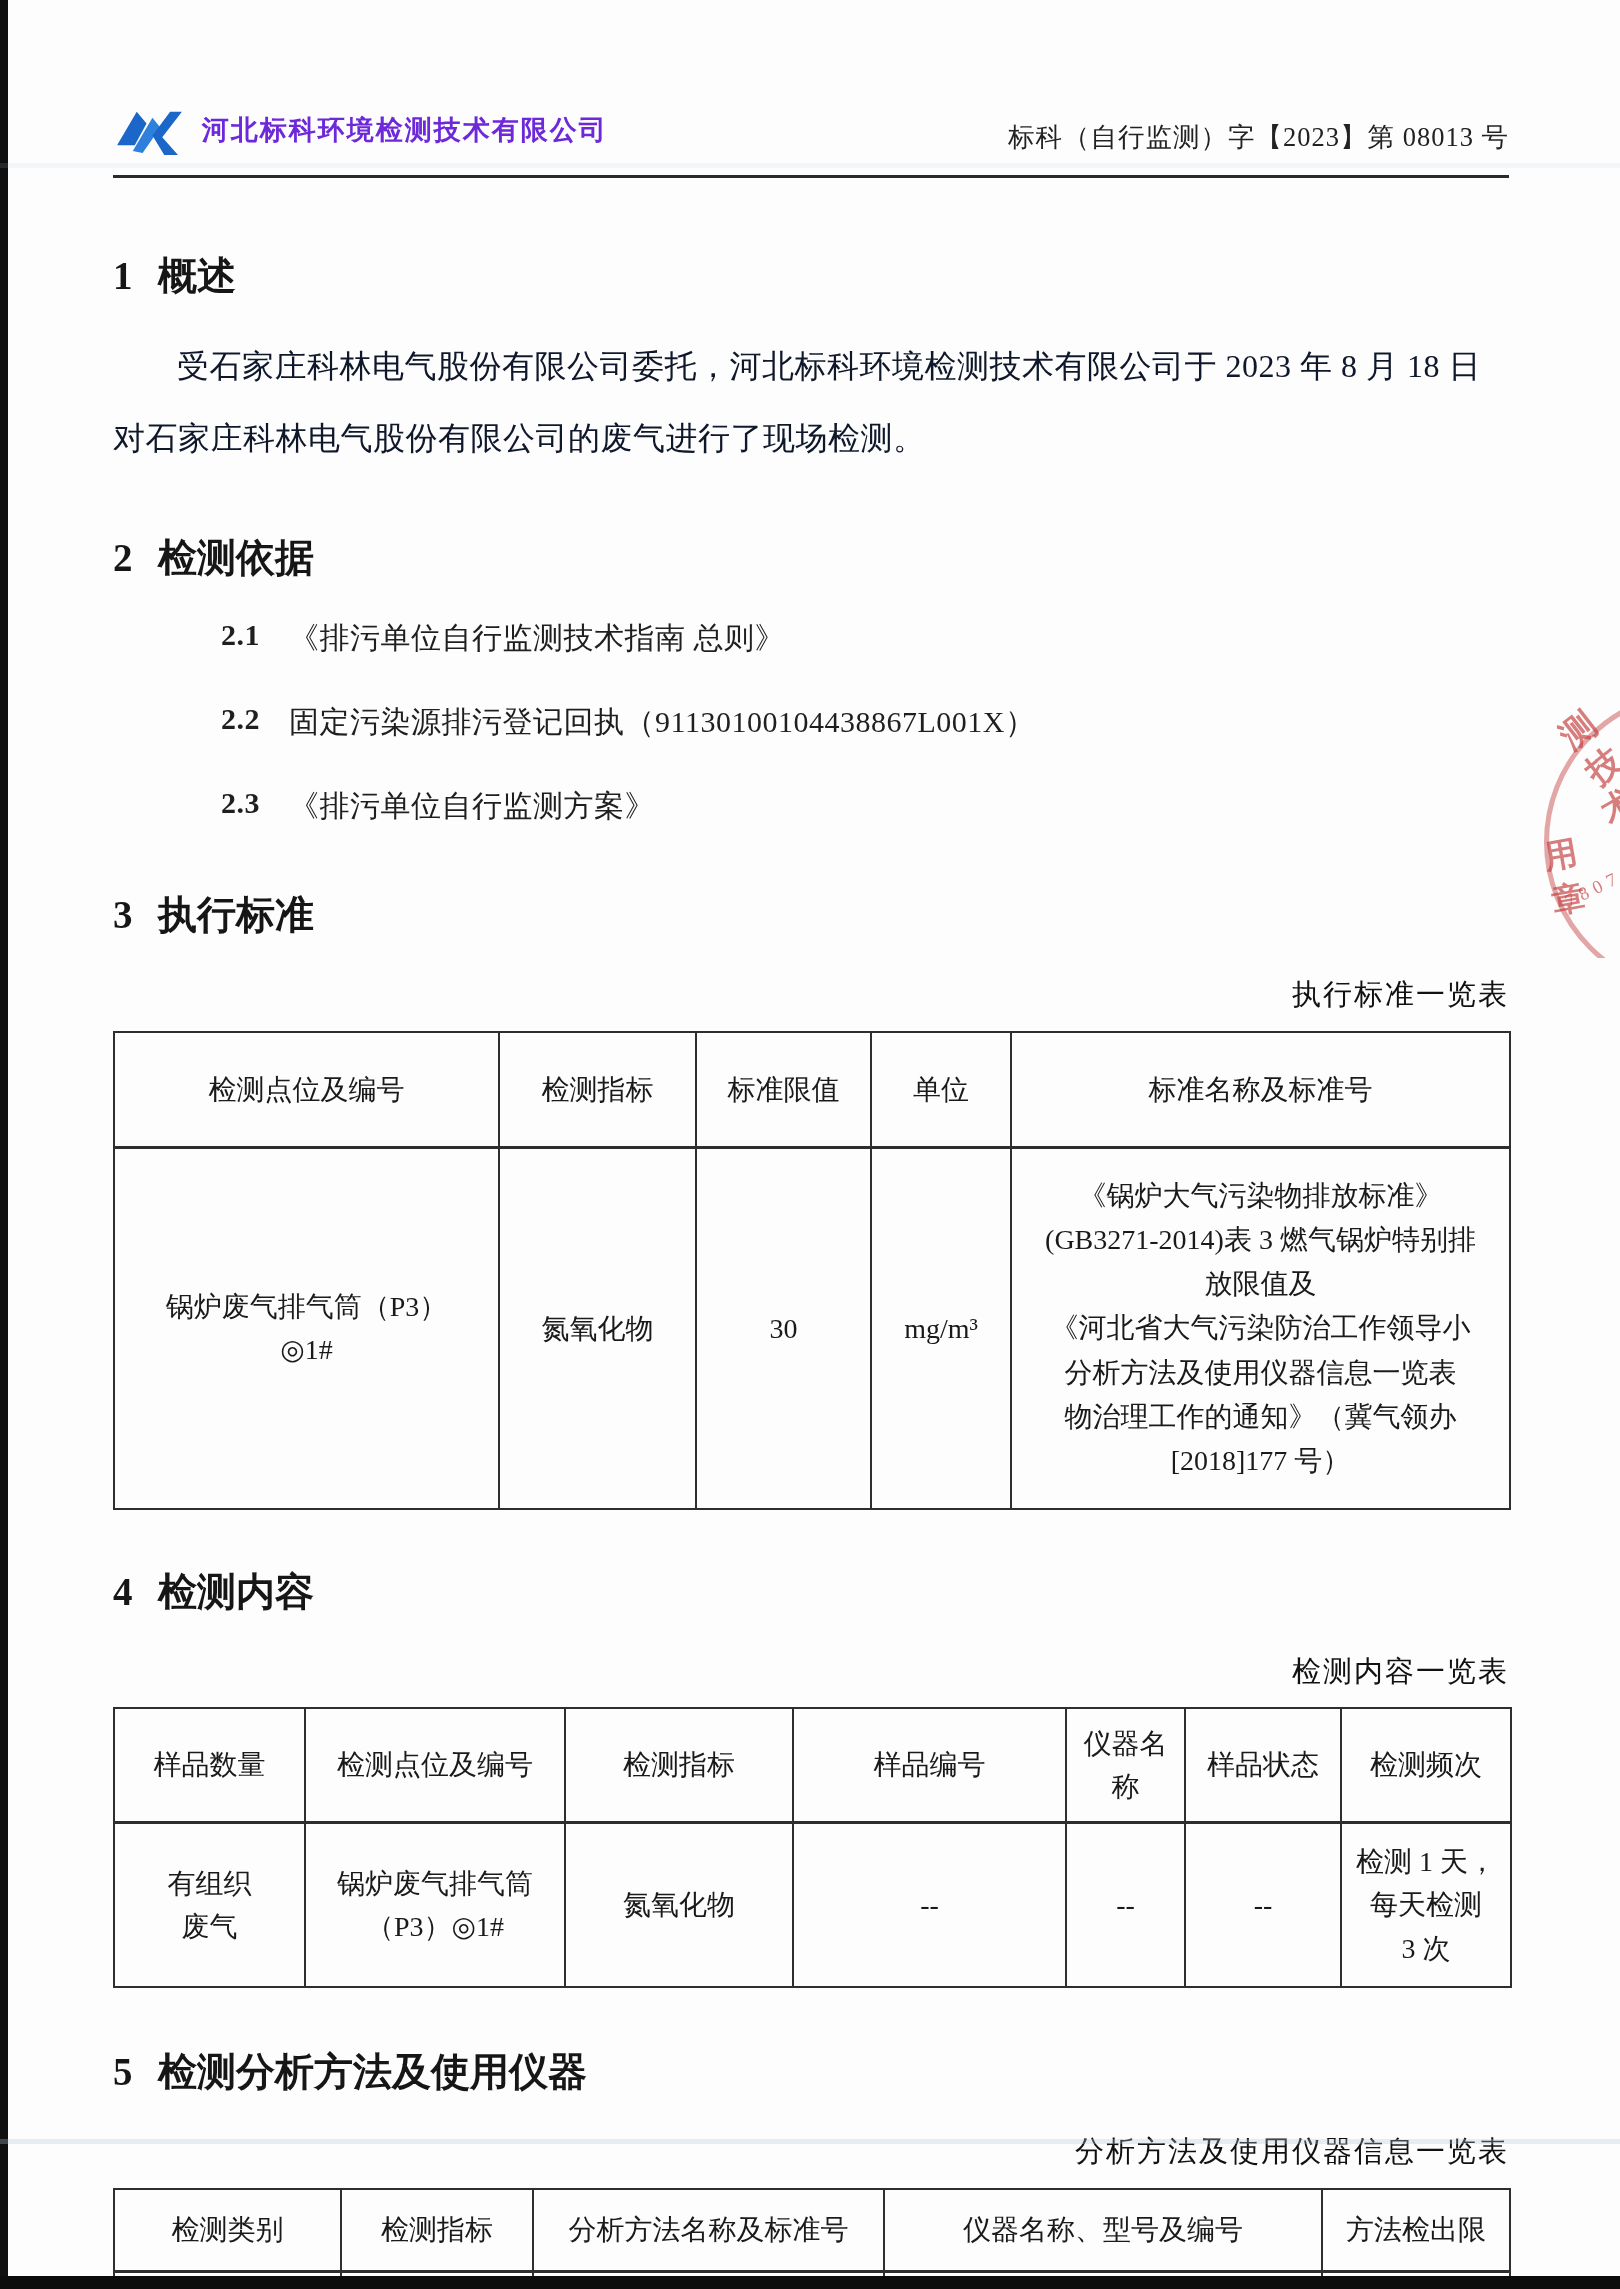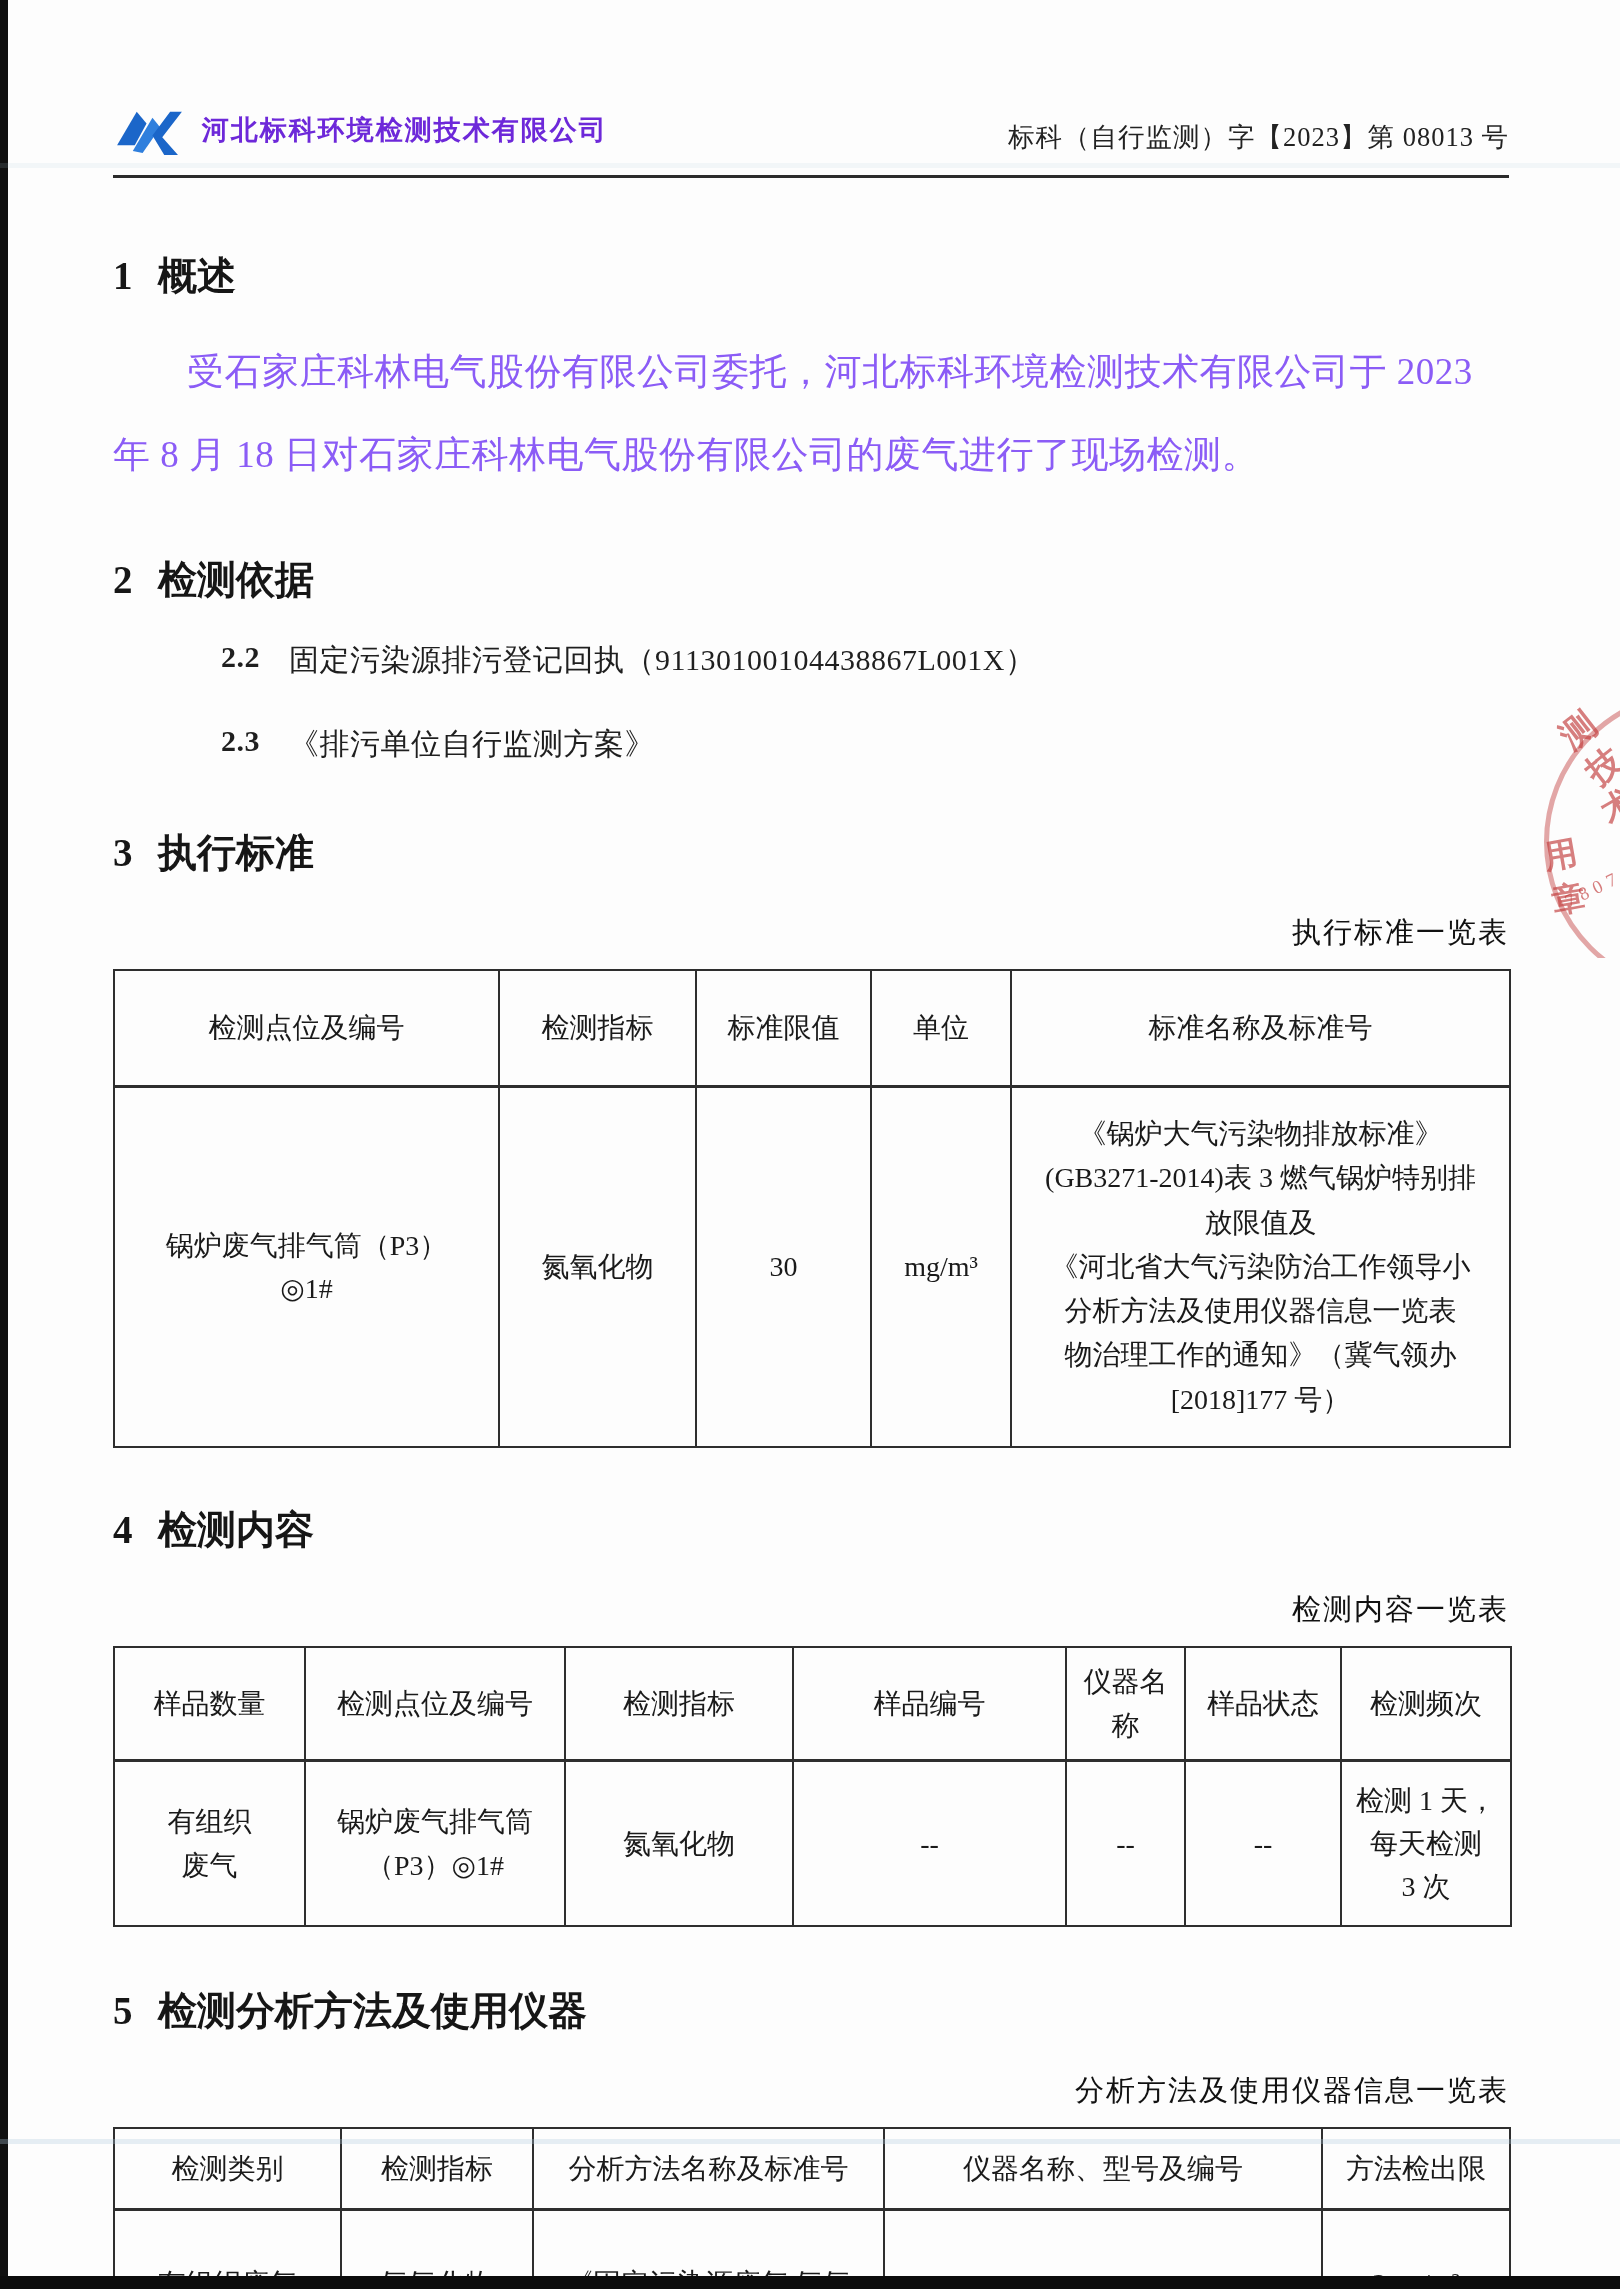--- a/index.html
+++ b/index.html
@@ -37,23 +37,23 @@
   .sec-heading{display:flex;align-items:baseline;gap:25.5px;font-weight:700;font-size:39px;color:#161616;}
   .sec-heading .num{letter-spacing:0;}
   .h-s1{margin-top:71px;}
   .h-s2{margin-top:57px;}
   .h-s3{margin-top:61px;}
   .h-s4{margin-top:55px;}
   .h-s5{margin-top:57px;}
   
   .paragraph{
     margin-top:27.4px;
-    font-size:37px;line-height:2.25;
+    font-size:32px;line-height:2.25;
     text-indent:2em;letter-spacing:0.5px;
-    color:#8b5cf6;
+    color:#0f172a;
   }
   
   .items{margin-top:33px;padding-left:108px;}
   .item{display:flex;gap:29px;font-size:30px;margin-bottom:43px;letter-spacing:0.5px;}
   .item .inum{font-weight:700;}
   
   .table-title{margin-top:33px;margin-bottom:15.7px;text-align:right;font-size:29px;letter-spacing:2px;color:#111;}
   table{border-collapse:collapse;table-layout:fixed;width:1397px;}
   td{
     border:2px solid var(--line);
@@ -115,20 +115,24 @@
       <span class="num">1</span>
       <span>概述</span>
     </div>
     <div class="paragraph">受石家庄科林电气股份有限公司委托，河北标科环境检测技术有限公司于 2023 年 8 月 18 日对石家庄科林电气股份有限公司的废气进行了现场检测。</div>
 
     <div class="sec-heading h-s2">
       <span class="num">2</span>
       <span>检测依据</span>
     </div>
     <div class="items">
+      <div class="item">
+        <span class="inum">2.1</span>
+        <span>《排污单位自行监测技术指南  总则》</span>
+      </div>
       <div class="item">
         <span class="inum">2.2</span>
         <span>固定污染源排污登记回执（91130100104438867L001X）</span>
       </div>
       <div class="item">
         <span class="inum">2.3</span>
         <span>《排污单位自行监测方案》</span>
       </div>
     </div>
 

